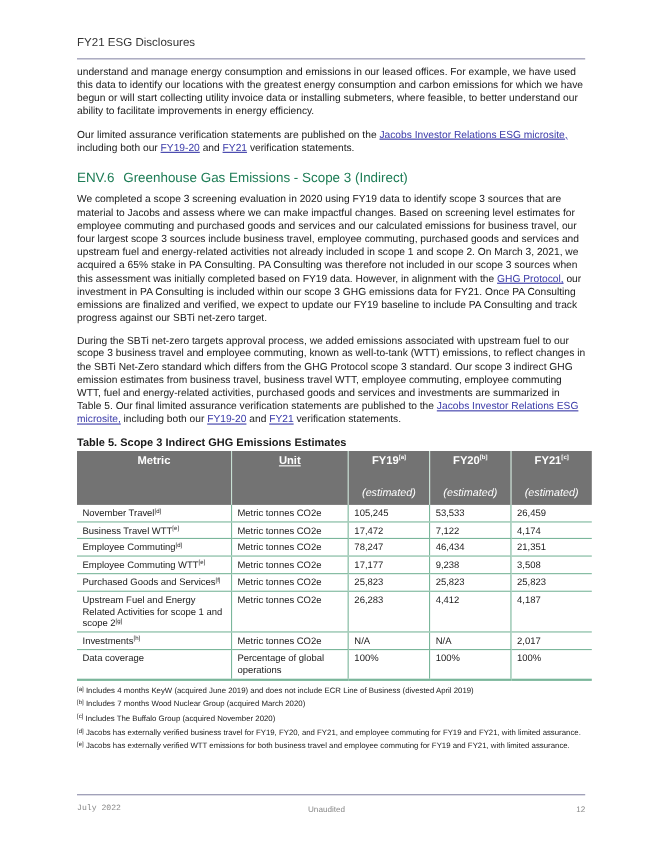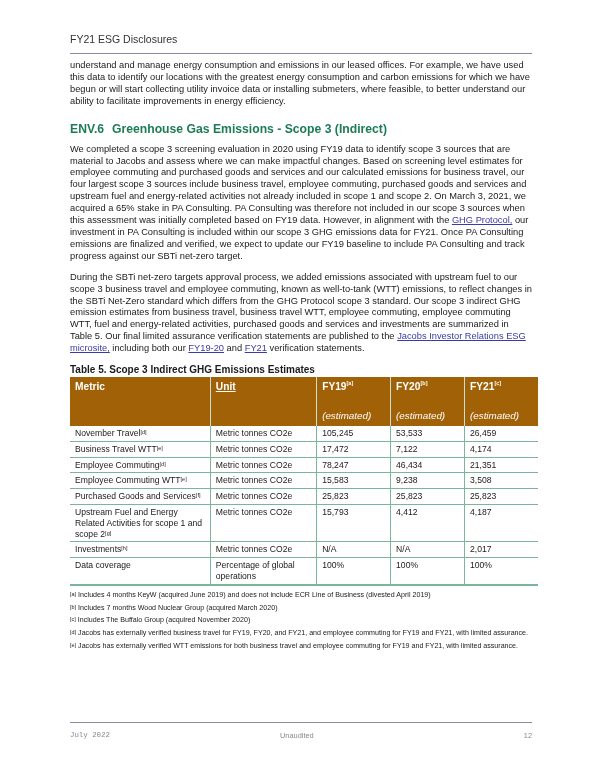--- a/index.html
+++ b/index.html
@@ -4,25 +4,25 @@
 <style>
   html, body { margin: 0; padding: 0; background: #ffffff; }
   body { width: 600px; height: 776px; position: relative; overflow: hidden;
          font-family: "Liberation Sans", sans-serif; color: #1a1a1a; }
   .page { position: absolute; left: 70px; top: 0; width: 462px; }
   .running-header { position: absolute; top: 33px; left: 0; font-size: 10.5px; color: #333; }
   .header-rule { position: absolute; top: 53px; left: 0; width: 462px; height: 1px; background: #8a8aa8; }
   .content { position: absolute; top: 60px; left: 0; width: 462px; }
   p { margin: 0 0 9px 0; font-size: 9.3px; line-height: 11.9px; }
   a { color: #3a3aa8; text-decoration: underline; }
-  .section-title { margin: 14px 0 8px 0; font-size: 12.2px; font-weight: bold; color: #1d7c55; }
+  .section-title { margin: 14px 0 8px 0; font-size: 12.2px; font-weight: normal; color: #1d7c55; }
   .section-title .num { display: inline-block; width: 42px; }
   .table-caption { font-size: 10px; font-weight: bold; margin: 0 0 2px 0; }
   table { border-collapse: collapse; width: 468px; font-size: 8.6px; }
-  th { background: #a16207; color: #fff; text-align: left; vertical-align: top;
+  th { background: #737373; color: #fff; text-align: center; vertical-align: top;
        font-size: 10.2px; font-weight: bold; padding: 4px 5px 5px 5px; border-left: 1px solid #c8e0d4; }
   th:first-child { border-left: none; }
   th .est { display: block; font-weight: normal; font-style: italic; font-size: 9.8px; margin-top: 18px; }
   td { padding: 2px 5px 2px 5px; vertical-align: top; border-bottom: 1px solid #7bb69b;
        border-left: 1px solid #7bb69b; line-height: 10.8px; }
   td:first-child { border-left: none; }
   tr.last td { border-bottom: 2px solid #7bb69b; }
   sup { font-size: 5.5px; vertical-align: top; position: relative; top: -1px; }
   .col1 { width: 128px; } .col2 { width: 94px; text-decoration: underline; } .col3 { width: 62px; } .col4 { width: 62px; } .col5 { width: 62px; }
   .footnotes { margin-top: 5px; font-size: 7.1px; line-height: 9.2px; }
@@ -35,20 +35,21 @@
 </style>
 </head>
 <body>
 
 <div class="page">
   <div class="running-header">FY21 ESG Disclosures</div>
   <div class="header-rule"></div>
 
   <div class="content">
     <p>understand and manage energy consumption and emissions in our leased offices. For example, we have used this data to identify our locations with the greatest energy consumption and carbon emissions for which we have begun or will start collecting utility invoice data or installing submeters, where feasible, to better understand our ability to facilitate improvements in energy efficiency.</p>
+    <p><span>Our limited assurance verification statements are published on the </span><a href="#">Jacobs Investor Relations ESG microsite,</a><span> including both our </span><a href="#">FY19-20</a><span> and </span><a href="#">FY21</a><span> verification statements.</span></p>
 
     <h2 class="section-title"><span class="num">ENV.6</span><span>Greenhouse Gas Emissions - Scope 3 (Indirect)</span></h2>
 
     <p><span>We completed a scope 3 screening evaluation in 2020 using FY19 data to identify scope 3 sources that are material to Jacobs and assess where we can make impactful changes. Based on screening level estimates for employee commuting and purchased goods and services and our calculated emissions for business travel, our four largest scope 3 sources include business travel, employee commuting, purchased goods and services and upstream fuel and energy-related activities not already included in scope 1 and scope 2. On March 3, 2021, we acquired a 65% stake in PA Consulting. PA Consulting was therefore not included in our scope 3 sources when this assessment was initially completed based on FY19 data. However, in alignment with the </span><a href="#">GHG Protocol,</a><span> our investment in PA Consulting is included within our scope 3 GHG emissions data for FY21. Once PA Consulting emissions are finalized and verified, we expect to update our FY19 baseline to include PA Consulting and track progress against our SBTi net-zero target.</span></p>
 
     <p><span>During the SBTi net-zero targets approval process, we added emissions associated with upstream fuel to our scope 3 business travel and employee commuting, known as well-to-tank (WTT) emissions, to reflect changes in the SBTi Net-Zero standard which differs from the GHG Protocol scope 3 standard. Our scope 3 indirect GHG emission estimates from business travel, business travel WTT, employee commuting, employee commuting WTT, fuel and energy-related activities, purchased goods and services and investments are summarized in Table 5. Our final limited assurance verification statements are published to the </span><a href="#">Jacobs Investor Relations ESG microsite,</a><span> including both our </span><a href="#">FY19-20</a><span> and </span><a href="#">FY21</a><span> verification statements.</span></p>
 
     <div class="table-caption">Table 5. Scope 3 Indirect GHG Emissions Estimates</div>
 
     <table>
@@ -79,35 +80,35 @@
           <tr>
             <td><span>Employee Commuting</span><sup>[d]</sup></td>
             <td><span>Metric tonnes CO2e</span></td>
             <td><span>78,247</span></td>
             <td><span>46,434</span></td>
             <td><span>21,351</span></td>
           </tr>
           <tr>
             <td><span>Employee Commuting WTT</span><sup>[e]</sup></td>
             <td><span>Metric tonnes CO2e</span></td>
-            <td><span>15,583</span></td>
+            <td><span>17,177</span></td>
             <td><span>9,238</span></td>
             <td><span>3,508</span></td>
           </tr>
           <tr>
             <td><span>Purchased Goods and Services</span><sup>[f]</sup></td>
             <td><span>Metric tonnes CO2e</span></td>
             <td><span>25,823</span></td>
             <td><span>25,823</span></td>
             <td><span>25,823</span></td>
           </tr>
           <tr>
             <td><span>Upstream Fuel and Energy Related Activities for scope 1 and scope 2</span><sup>[g]</sup></td>
             <td><span>Metric tonnes CO2e</span></td>
-            <td><span>15,793</span></td>
+            <td><span>26,283</span></td>
             <td><span>4,412</span></td>
             <td><span>4,187</span></td>
           </tr>
           <tr>
             <td><span>Investments</span><sup>[h]</sup></td>
             <td><span>Metric tonnes CO2e</span></td>
             <td><span>N/A</span></td>
             <td><span>N/A</span></td>
             <td><span>2,017</span></td>
           </tr>

